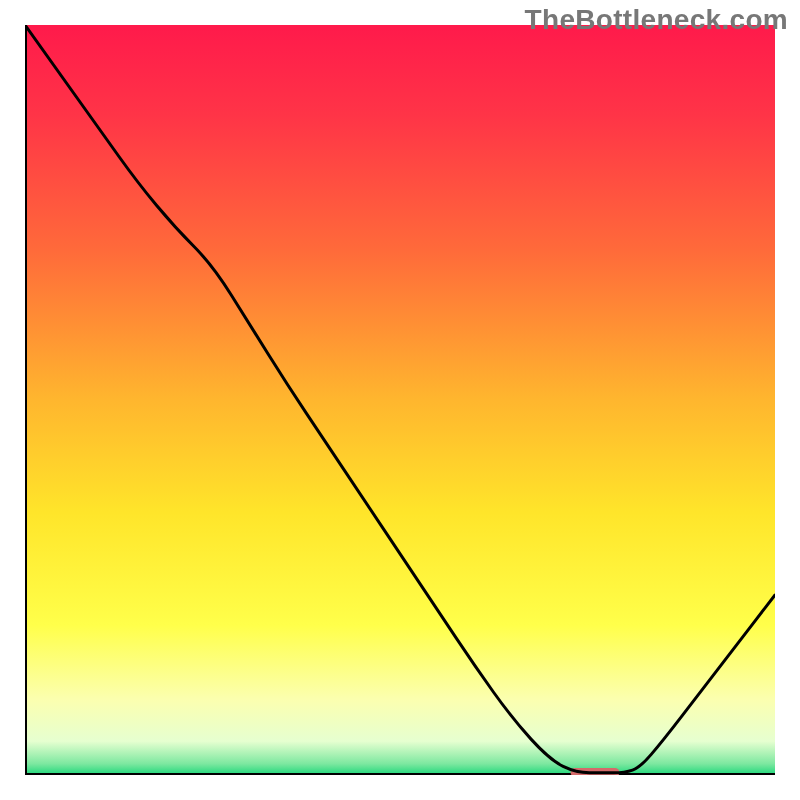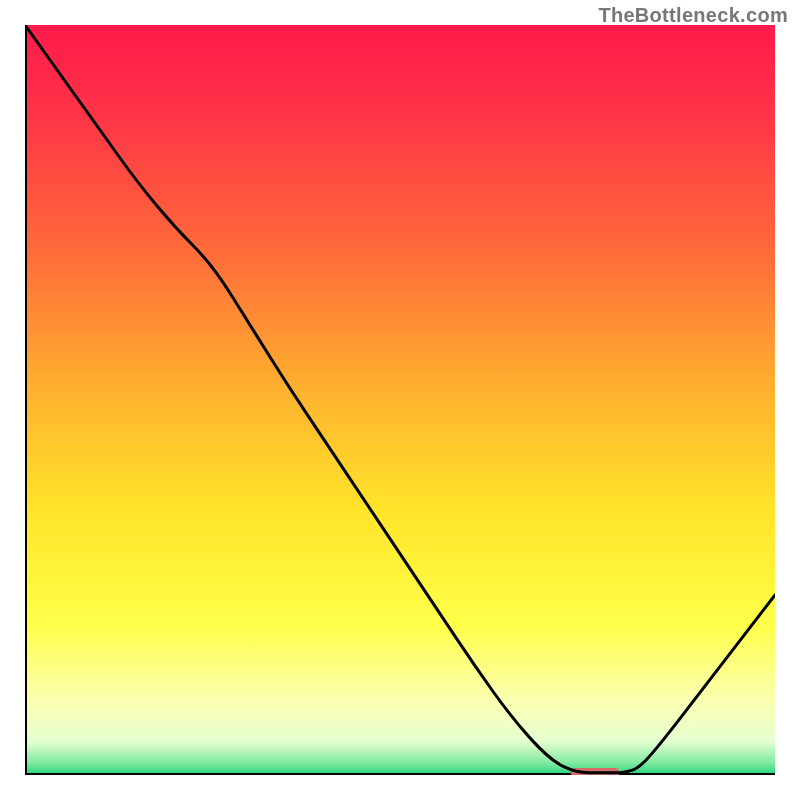--- a/index.html
+++ b/index.html
@@ -12,21 +12,21 @@
   }
   .chart-wrap {
     position: relative;
     width: 800px;
     height: 800px;
   }
   .watermark {
     position: absolute;
     top: 4px;
     right: 12px;
-    font-size: 20px;
+    font-size: 28px;
     font-weight: 600;
     color: #777777;
     letter-spacing: 0.3px;
     z-index: 10;
   }
   .plot-area {
     position: absolute;
     left: 25px;
     top: 25px;
     width: 750px;

